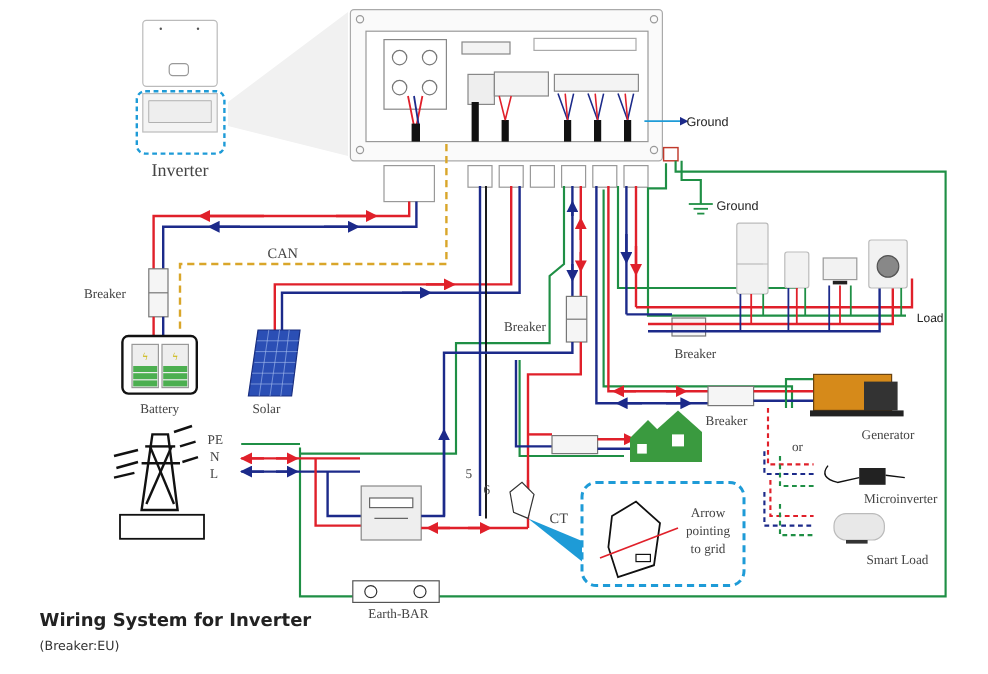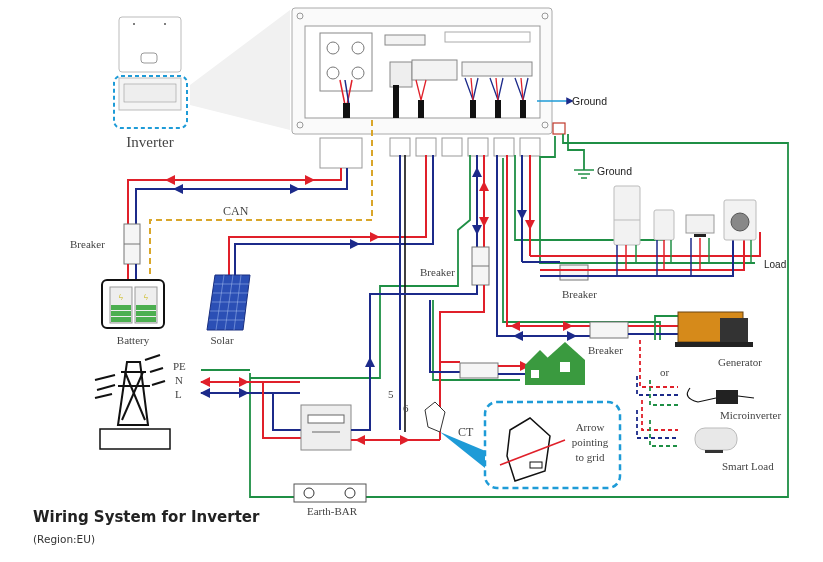--- a/index.html
+++ b/index.html
@@ -326,13 +326,13 @@
 
   <g>
     <rect x="294" y="484" width="72" height="18" fill="#fff" stroke="#555"></rect>
     <circle cx="309" cy="493" r="5" fill="none" stroke="#333"></circle>
     <circle cx="350" cy="493" r="5" fill="none" stroke="#333"></circle>
   </g>
   <text x="332" y="515" text-anchor="middle" class="serif" font-size="11">Earth-BAR</text>
 </svg>
 
 <div class="title">Wiring System for Inverter</div>
-<div class="subtitle">(Region:EU)</div>
+<div class="subtitle">(Breaker:EU)</div>
 
 </body></html>

